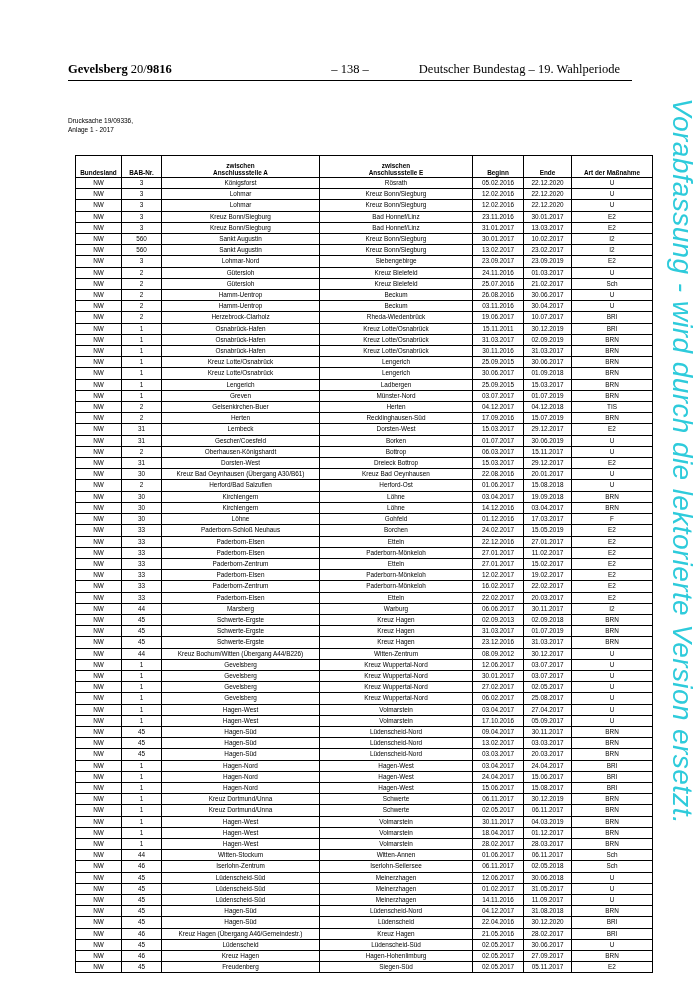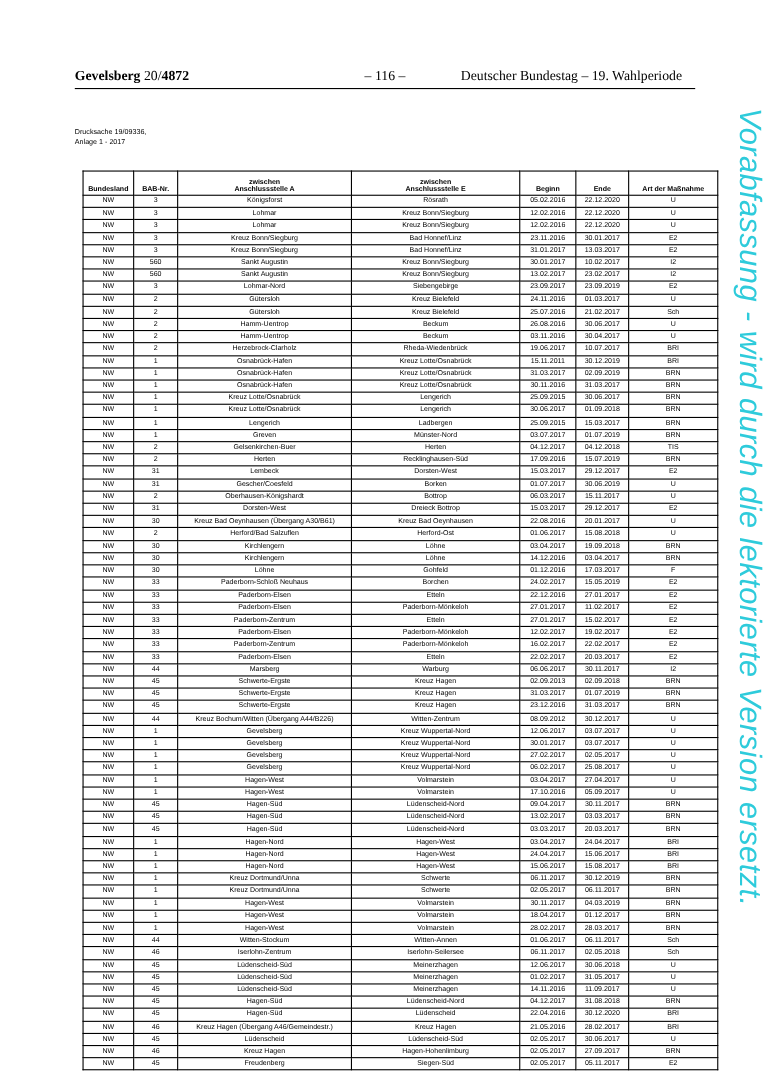--- a/index.html
+++ b/index.html
@@ -77,22 +77,22 @@
   .c3{ width:150px; }
   .c4{ width:48px; }
   .c5{ width:45px; }
   .c6{ width:78px; }
   td.c4, td.c5{ text-align:right; padding-right:2px; }
 </style>
 </head>
 <body>
 
 <div class="doc-header">
-  <div class="h-left"><span class="b">Gevelsberg</span><span> 20/</span><span class="b">4872</span></div>
-  <div class="h-center">– 116 –</div>
+  <div class="h-left"><span class="b">Gevelsberg</span><span> 20/</span><span class="b">9816</span></div>
+  <div class="h-center">– 138 –</div>
   <div class="h-right">Deutscher Bundestag – 19. Wahlperiode</div>
 </div>
 <div class="header-rule"></div>
 
 <div class="note">
   <div>Drucksache 19/09336,</div>
   <div>Anlage 1 - 2017</div>
 </div>
 
 <div class="watermark" style="color: rgb(46, 203, 219);">Vorabfassung - wird durch die lektorierte Version ersetzt.</div>

